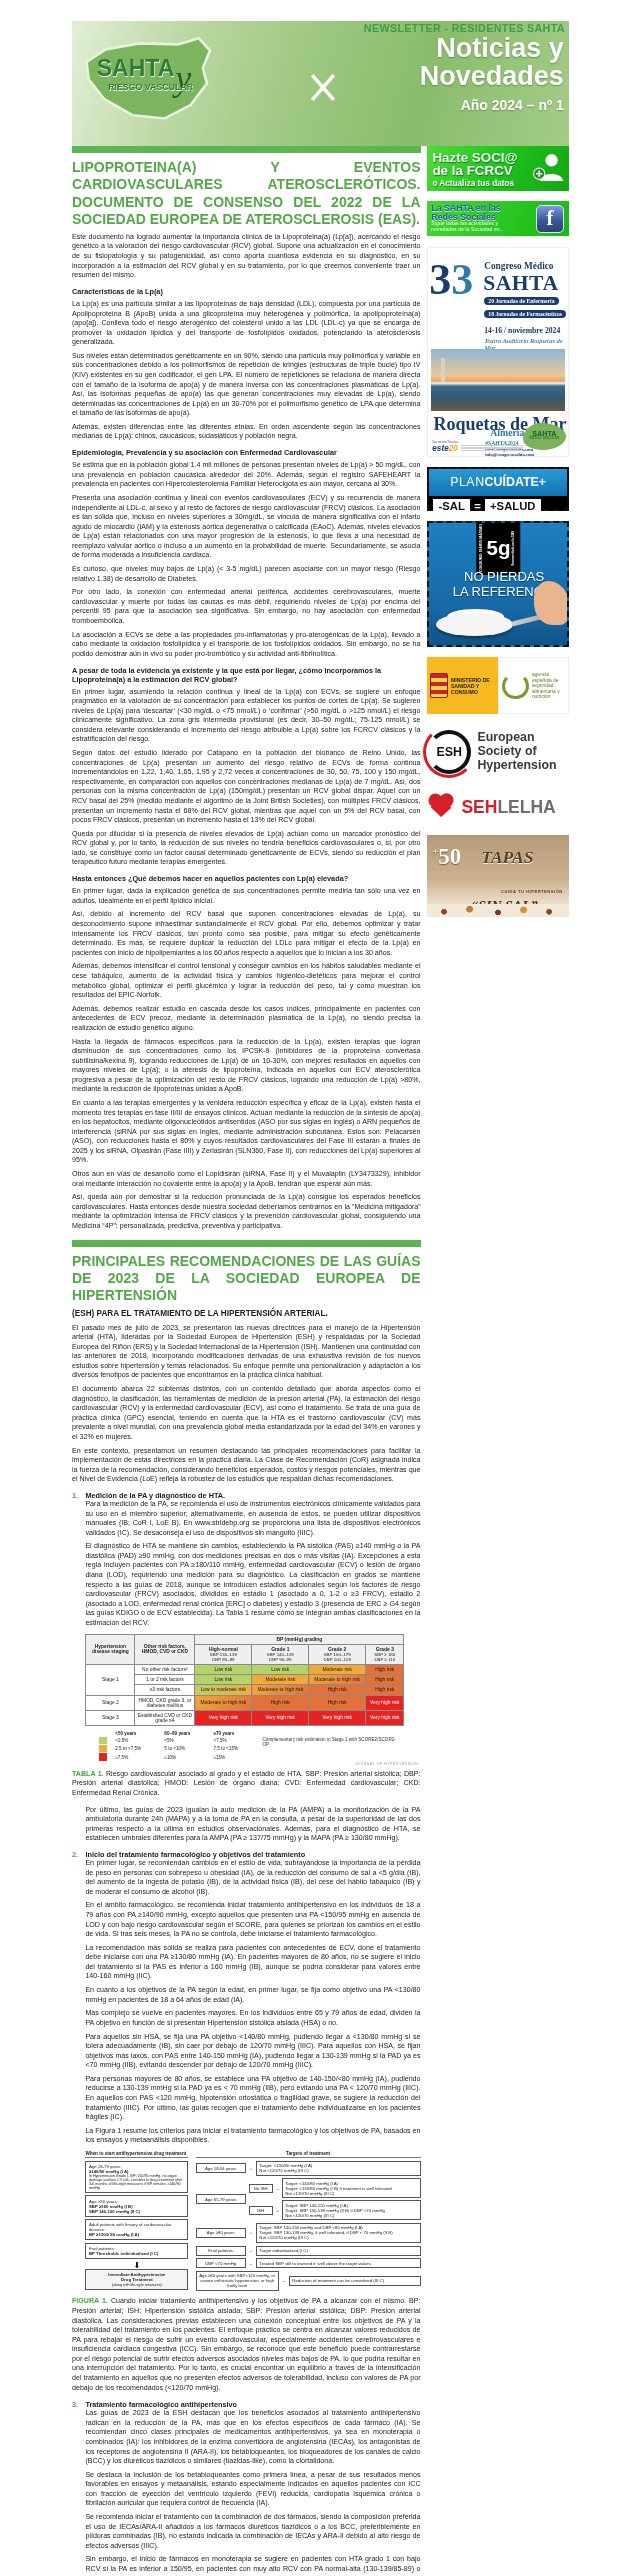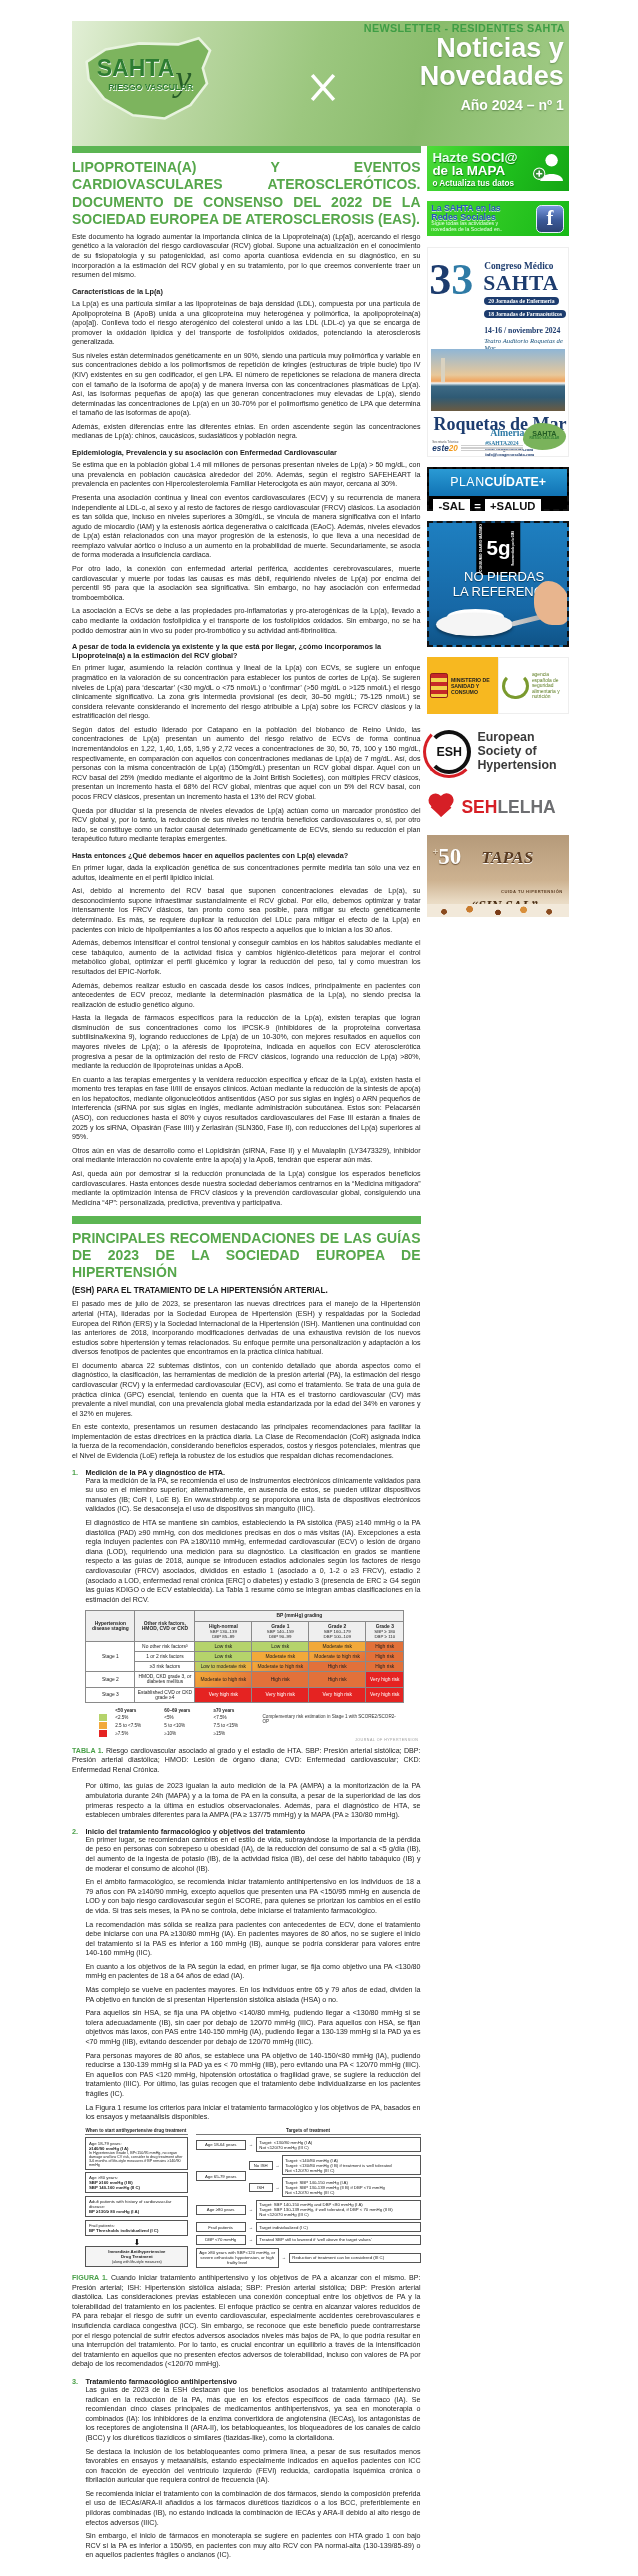--- a/index.html
+++ b/index.html
@@ -214,20 +214,21 @@
       <p class="p">Este documento ha logrado aumentar la importancia clínica de la Lipoproteina(a) (Lp[a]), acercando el riesgo genético a la valoración del riesgo cardiovascular (RCV) global. Supone una actualización en el conocimiento de su fisiopatología y su patogenicidad, así como aporta cuantiosa evidencia en su diagnóstico, en su incorporación a la estimación del RCV global y en su tratamiento, por lo que creemos conveniente traer un resumen del mismo.</p>
 
       <h3 class="h3">Características de la Lp(a)</h3>
       <p class="p">La Lp(a) es una partícula similar a las lipoproteínas de baja densidad (LDL), compuesta por una partícula de Apolipoproteína B (ApoB) unida a una glicoproteína muy heterogénea y polimórfica, la apolipoproteína(a) (apo[a]). Conlleva todo el riesgo aterogénico del colesterol unido a las LDL (LDL-c) ya que se encarga de promover la oxidación lipídica y del transporte de fosfolípidos oxidados, potenciando la aterosclerosis generalizada.</p>
       <p class="p">Sus niveles están determinados genéticamente en un 90%, siendo una partícula muy polimórfica y variable en sus concentraciones debido a los polimorfismos de repetición de kringles (estructuras de triple bucle) tipo IV (KIV) existentes en su gen codificador, el gen LPA. El número de repeticiones se relaciona de manera directa con el tamaño de la isoforma de apo(a) y de manera inversa con las concentraciones plasmáticas de Lp(a). Así, las isoformas pequeñas de apo(a) las que generan concentraciones muy elevadas de Lp(a), siendo determinadas las concentraciones de Lp(a) en un 30-70% por el polimorfismo genético de LPA que determina el tamaño de las isoformas de apo(a).</p>
       <p class="p">Además, existen diferencias entre las diferentes etnias. En orden ascendente según las concentraciones medianas de Lp(a): chinos, caucásicos, sudasiáticos y población negra.</p>
 
       <h3 class="h3">Epidemiología, Prevalencia y su asociación con Enfermedad Cardiovascular</h3>
       <p class="p">Se estima que en la población global 1.4 mil millones de personas presentan niveles de Lp(a) &gt; 50 mg/dL, con una prevalencia en población caucásica alrededor del 20%. Además, según el registro SAFEHEART la prevalencia en pacientes con Hipercolesterolemia Familiar Heterocigota es aún mayor, cercana al 30%.</p>
       <p class="p">Presenta una asociación continua y lineal con eventos cardiovasculares (ECV) y su recurrencia de manera independiente al LDL-c, al sexo y al resto de factores de riesgo cardiovascular (FRCV) clásicos. La asociación es tan sólida que, incluso en niveles superiores a 30mg/dL, se vincula de manera significativa con el infarto agudo de miocardio (IAM) y la estenosis aórtica degenerativa o calcificada (EAoC). Además, niveles elevados de Lp(a) están relacionados con una mayor progresión de la estenosis, lo que lleva a una necesidad de reemplazo valvular aórtico o incluso a un aumento en la probabilidad de muerte. Secundariamente, se asocia de forma moderada a insuficiencia cardiaca.</p>
+      <p class="p">Es curioso, que niveles muy bajos de Lp(a) (&lt; 3-5 mg/dL) parecen asociarse con un mayor riesgo (Riesgo relativo 1.38) de desarrollo de Diabetes.</p>
       <p class="p">Por otro lado, la conexión con enfermedad arterial periférica, accidentes cerebrovasculares, muerte cardiovascular y muerte por todas las causas es más débil, requiriendo niveles de Lp(a) por encima del percentil 95 para que la asociación sea significativa. Sin embargo, no hay asociación con enfermedad tromboembólica.</p>
       <p class="p">La asociación a ECVs se debe a las propiedades pro-inflamatorias y pro-aterogénicas de la Lp(a), llevado a cabo mediante la oxidación fosfolipídica y el transporte de los fosfolípidos oxidados. Sin embargo, no se ha podido demostrar aún in vivo su poder pro-trombótico y su actividad anti-fibrinolítica.</p>
 
       <h3 class="h3">A pesar de toda la evidencia ya existente y la que está por llegar, ¿cómo incorporamos la Lipoproteina(a) a la estimación del RCV global?</h3>
       <p class="p">En primer lugar, asumiendo la relación continua y lineal de la Lp(a) con ECVs, se sugiere un enfoque pragmático en la valoración de su concentración para establecer los puntos de cortes de Lp(a). Se sugieren niveles de Lp(a) para ‘descartar’ (&lt;30 mg/dL o &lt;75 nmol/L) o ‘confirmar’ (&gt;50 mg/dL o &gt;125 nmol/L) el riesgo clínicamente significativo. La zona gris intermedia provisional (es decir, 30–50 mg/dL; 75-125 nmol/L) se considera relevante considerando el incremento del riesgo atribuible a Lp(a) sobre los FCRCV clásicos y la estratificación del riesgo.</p>
       <p class="p">Según datos del estudio liderado por Catapano en la población del biobanco de Reino Unido, las concentraciones de Lp(a) presentan un aumento del riesgo relativo de ECVs de forma continua incrementándolos en 1,22, 1,40, 1,65, 1,95 y 2,72 veces a concentraciones de 30, 50, 75, 100 y 150 mg/dL, respectivamente, en comparación con aquellos con concentraciones medianas de Lp(a) de 7 mg/dL. Así, dos personas con la misma concentración de Lp(a) (150mg/dL) presentan un RCV global dispar. Aquel con un RCV basal del 25% (medido mediante el algoritmo de la Joint British Societies), con múltiples FRCV clásicos, presentan un incremento hasta el 68% del RCV global, mientras que aquel con un 5% del RCV basal, con pocos FRCV clásicos, presentan un incremento hasta el 13% del RCV global.</p>
       <p class="p">Queda por dilucidar si la presencia de niveles elevados de Lp(a) actúan como un marcador pronóstico del RCV global y, por lo tanto, la reducción de sus niveles no tendría beneficios cardiovasculares o, si, por otro lado, se constituye como un factor causal determinado genéticamente de ECVs, siendo su reducción el plan terapéutico futuro mediante terapias emergentes.</p>
 
       <h3 class="h3">Hasta entonces ¿Qué debemos hacer en aquellos pacientes con Lp(a) elevada?</h3>
       <p class="p">En primer lugar, dada la explicación genética de sus concentraciones permite medirla tan sólo una vez en adultos, idealmente en el perfil lipídico inicial.</p>
@@ -446,21 +447,21 @@
         <p class="p">Sin embargo, el inicio de fármacos en monoterapia se sugiere en pacientes con HTA grado 1 con bajo RCV si la PA es inferior a 150/95, en pacientes con muy alto RCV con PA normal-alta (130-139/85-89) o en aquellos pacientes frágiles o ancianos (IC).</p>
 
       </div>
 
     </div>
 
     <div class="side-col">
 
       <div class="sb-item sb-join">
         <div class="j1">Hazte SOCI@</div>
-        <div class="j2">de la MAPA</div>
+        <div class="j2">de la FCRCV</div>
         <div class="j3">o Actualiza tus datos</div>
         <span class="personicon">
           <svg width="33" height="33" viewBox="0 0 64 64">
             <circle cx="38" cy="18" r="12" fill="#fff"></circle>
             <path d="M16 58 C16 40 60 40 60 58 Z" fill="#fff"></path>
             <circle cx="14" cy="44" r="11" fill="#2f8f2f" stroke="#fff" stroke-width="2"></circle>
             <line x1="8" y1="44" x2="20" y2="44" stroke="#fff" stroke-width="3"></line>
             <line x1="14" y1="38" x2="14" y2="50" stroke="#fff" stroke-width="3"></line>
           </svg>
         </span>

